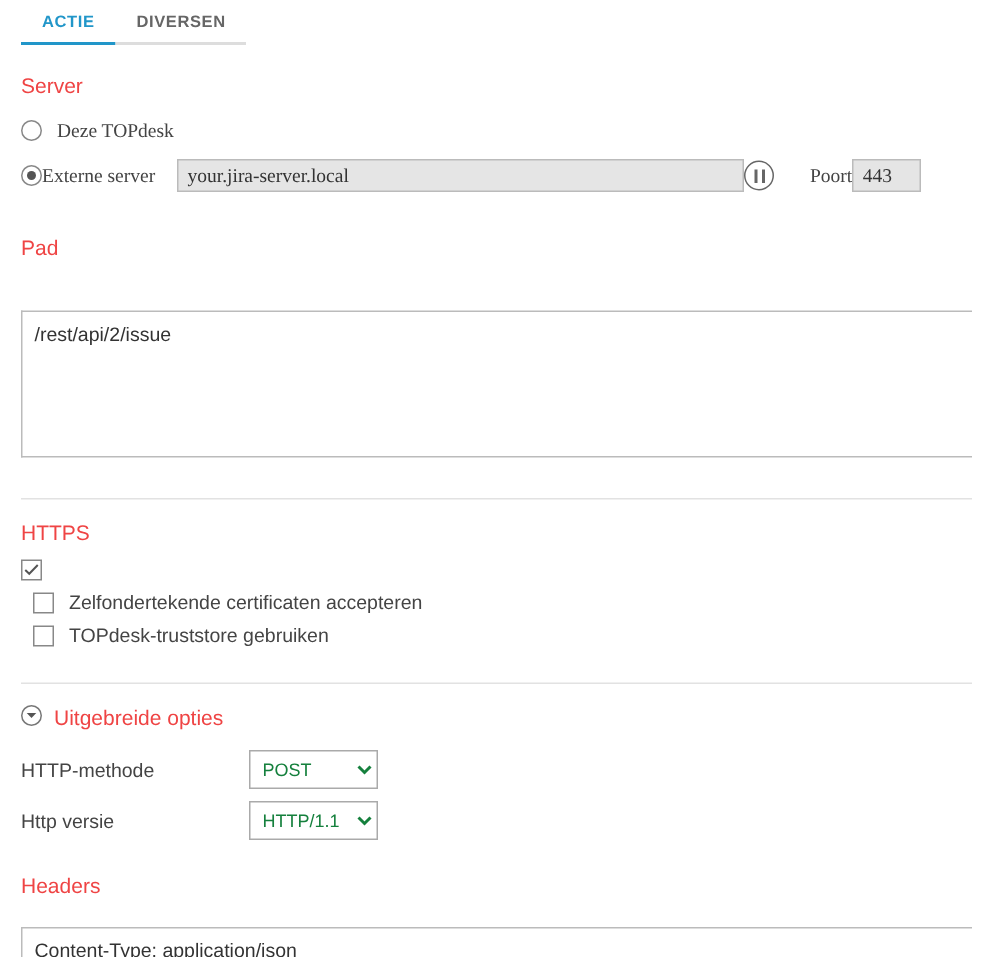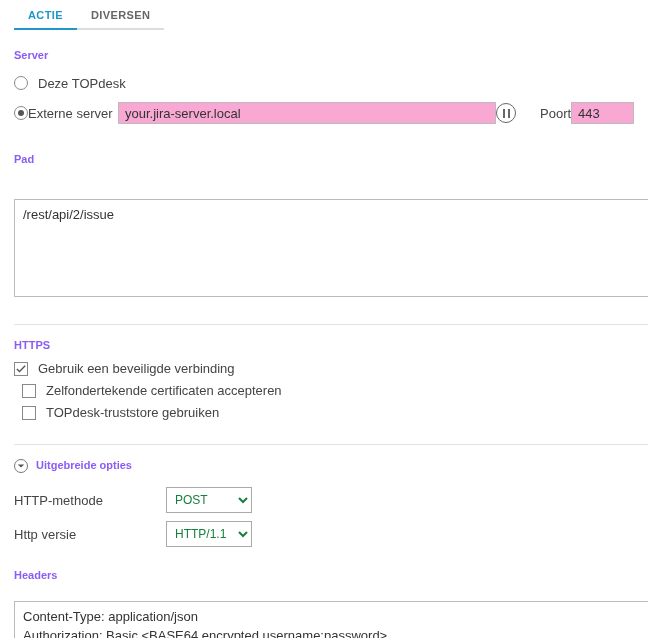--- a/index.html
+++ b/index.html
@@ -22,31 +22,32 @@
     letter-spacing: 0.4px;
     color: #666;
     border-bottom: 2px solid #ddd;
     cursor: pointer;
   }
   .tab.active {
     color: #2196c9;
     border-bottom-color: #2196c9;
   }
   .section-title {
-    font-size: 11px;
-    font-weight: 700;
-    color: #8b5cf6;
+    font-size: 14px;
+    font-weight: 400;
+    color: #ef4444;
     margin: 0 0 10px 0;
   }
   .radio-row {
     display: flex;
     align-items: center;
     gap: 10px;
     margin-bottom: 6px;
     min-height: 24px;
+    font-family: Liberation Serif, serif;
   }
   .radio, .checkbox {
     width: 14px; height: 14px;
     border: 1px solid #888;
     background: #fff;
     display: inline-flex;
     align-items: center;
     justify-content: center;
     flex-shrink: 0;
   }
@@ -61,37 +62,37 @@
     align-items: center;
     gap: 0;
   }
   .server-row .radio-label { width: 90px; }
   input[type="text"].field, .text-input {
     height: 22px;
     border: 1px solid #bbb;
     padding: 2px 6px;
     font-size: 13px;
     color: #333;
-    background: #f9a8d4;
+    background: #e5e5e5;
     font-family: inherit;
   }
   .ext-server-input { width: 378px; }
   .pause-icon {
     width: 20px; height: 20px;
     border: 1.5px solid #666;
     border-radius: 50%;
     display: inline-flex;
     align-items: center;
     justify-content: center;
     cursor: pointer;
   }
   .pause-icon .bars { display: flex; gap: 3px; }
   .pause-icon .bars span { width: 2px; height: 9px; background: #666; }
   .port-label { color: #444; margin-left: 24px; }
-  .port-input { width: 63px; }
+  .port-input { width: 46px; }
   .block { margin-top: 28px; }
   textarea.big {
     width: 100%;
     border: 1px solid #bbb;
     border-right: none;
     padding: 6px 8px;
     font-family: inherit;
     font-size: 13px;
     color: #333;
     resize: none;
@@ -159,21 +160,20 @@
 
 <div>
   <div class="section-title">HTTPS</div>
 
   <div class="check-row">
     <span class="checkbox">
       <svg viewBox="0 0 12 12">
           <path d="M1 6 L4.2 9 L11 2" stroke="#555" stroke-width="1.6" fill="none"></path>
         </svg>
     </span>
-    <span class="check-label">Gebruik een beveiligde verbinding</span>
   </div>
 
   <div class="check-row check-indent">
     <span class="checkbox"></span>
     <span class="check-label">Zelfondertekende certificaten accepteren</span>
   </div>
 
   <div class="check-row check-indent">
     <span class="checkbox"></span>
     <span class="check-label">TOPdesk-truststore gebruiken</span>

